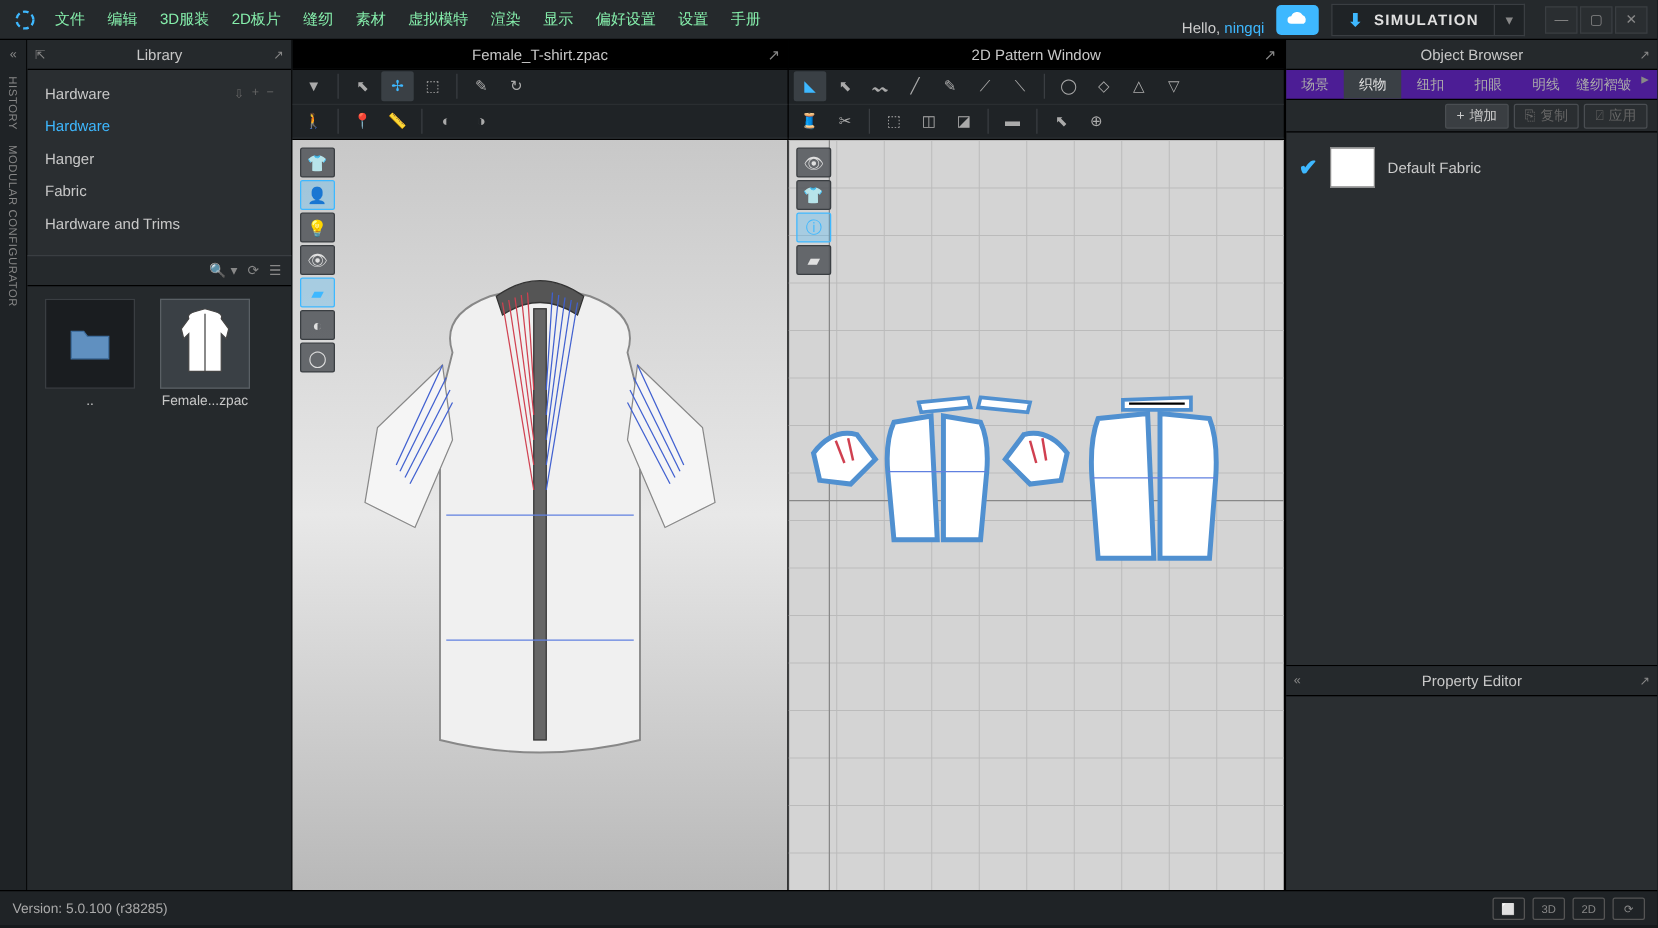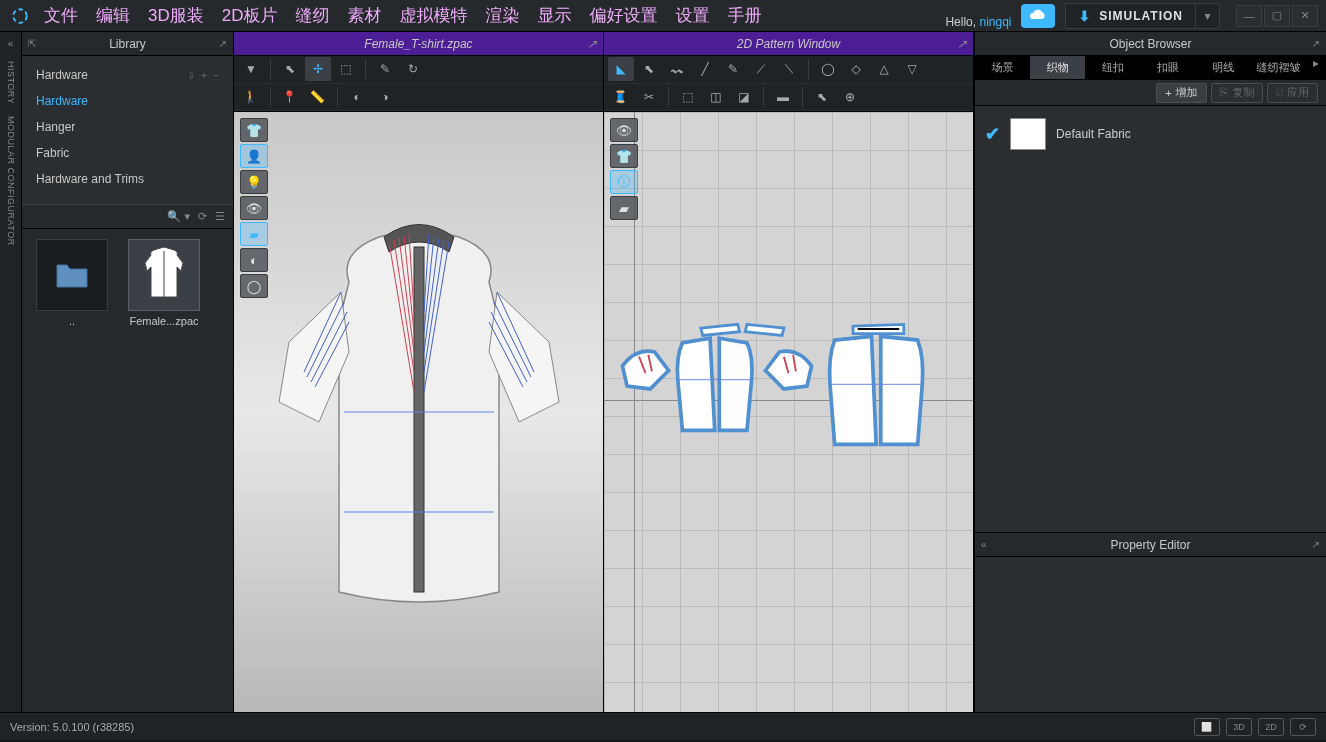--- a/index.html
+++ b/index.html
@@ -2,21 +2,21 @@
 <html><head>
 <meta charset="utf-8">
 <style>
 * { box-sizing: border-box; margin: 0; padding: 0; font-family: Arial, "Microsoft YaHei", sans-serif; }
 body { background: #161a1d; color: #c8c8c8; font-size: 12px; width: 1326px; height: 742px; overflow: hidden; position: relative; }
 
 .topbar { height: 32px; background: #25292c; display: flex; align-items: center; padding: 0 8px; border-bottom: 1px solid #000; }
 .logo { width: 24px; height: 24px; margin-right: 12px; display: flex; align-items: center; justify-content: center; }
 .logo svg { stroke: #3eb8ff; stroke-width: 2.5; fill: none; }
 .menu-bar { display: flex; gap: 18px; flex: 1; }
-.menu-item { color: #f0abfc; cursor: pointer; font-size: 17px; }
+.menu-item { color: #86efac; cursor: pointer; font-size: 12px; }
 .topbar-right { display: flex; align-items: center; gap: 10px; }
 .hello { color: #ccc; font-size: 12px; margin-top: 13px; }
 .hello-name { color: #3eb8ff; }
 .cloud-btn { width: 34px; height: 24px; background: #3eb8ff; border-radius: 4px; display: flex; align-items: center; justify-content: center; }
 .sim-btn { background: #1f2326; border: 1px solid #3a3e42; height: 26px; padding: 0 12px; display: flex; align-items: center; gap: 8px; color: #e0e0e0; font-weight: bold; font-size: 12px; letter-spacing: 1px; }
 .sim-icon { color: #3eb8ff; font-size: 14px; }
 .wnd-btn { width: 26px; height: 22px; background: #2a2e31; border: 1px solid #3a3e42; display: flex; align-items: center; justify-content: center; color: #888; font-size: 11px; }
 .wnd-btns { display: flex; gap: 2px; margin-left: 6px; }
 .dropdown-arrow { width: 24px; height: 26px; background: #1f2326; border: 1px solid #3a3e42; display: flex; align-items: center; justify-content: center; color: #888; border-left: none; }
 
@@ -36,43 +36,43 @@
 .lib-browser { flex: 1; background: #25292c; margin-top: 6px; border-top: 1px solid #3a3e42; display: flex; flex-direction: column; }
 .lib-search { height: 24px; display: flex; justify-content: flex-end; align-items: center; padding: 0 8px; gap: 8px; color: #888; font-size: 11px; border-bottom: 1px solid #000; }
 .lib-thumbs { padding: 10px; display: flex; flex-wrap: wrap; gap: 12px; align-content: flex-start; }
 .thumb-item { display: flex; flex-direction: column; align-items: center; width: 80px; }
 .thumb-box { width: 72px; height: 72px; background: #1a1d20; border: 1px solid #3a3e42; display: flex; align-items: center; justify-content: center; margin-bottom: 4px; position: relative; }
 .thumb-box.selected { background: #3a4045; border-color: #5a6065; }
 .thumb-label { font-size: 11px; color: #c8c8c8; text-align: center; white-space: nowrap; overflow: hidden; text-overflow: ellipsis; width: 100%; }
 
 .center { flex: 1; display: flex; flex-direction: column; }
 .tabs-row { height: 24px; display: flex; background: #1f2326; border-bottom: 1px solid #000; }
-.tab-header { flex: 1; background: #4c1d95; display: flex; align-items: center; justify-content: center; font-size: 12px; position: relative; border-right: 1px solid #000; font-style: italic; }
+.tab-header { flex: 1; background: #000000; display: flex; align-items: center; justify-content: center; font-size: 12px; position: relative; border-right: 1px solid #000; }
 .toolbars-row { height: 56px; display: flex; background: #1f2326; border-bottom: 1px solid #000; }
 .toolbar-half { flex: 1; border-right: 1px solid #000; display: flex; flex-direction: column; }
 .tb-row { height: 28px; display: flex; align-items: center; padding: 0 4px; gap: 2px; border-bottom: 1px solid #2a2e31; }
 .tb-btn { width: 26px; height: 24px; display: flex; align-items: center; justify-content: center; color: #aaa; cursor: pointer; border-radius: 2px; }
 .tb-btn.active { background: #3a4045; color: #3eb8ff; }
 .tb-sep { width: 1px; height: 20px; background: #3a3e42; margin: 0 4px; }
 
 .viewports { flex: 1; display: flex; }
 .vp { flex: 1; border-right: 1px solid #000; position: relative; background: linear-gradient(180deg, #c8c8c8 0%, #e8e8e8 50%, #b8b8b8 100%); }
 .vp.twod { background: #d4d4d4; }
 .vp-left-icons { position: absolute; left: 6px; top: 6px; display: flex; flex-direction: column; gap: 2px; }
 .vp-icon { width: 28px; height: 24px; background: rgba(80,84,88,0.85); border: 1px solid #3a3e42; display: flex; align-items: center; justify-content: center; color: #e0e0e0; border-radius: 2px; cursor: pointer; font-size: 13px; }
 .vp-icon.active { background: rgba(62,184,255,0.3); border-color: #3eb8ff; color: #3eb8ff; }
 
 .shirt-3d { position: absolute; left: 50%; top: 50%; transform: translate(-50%, -50%); width: 340px; height: 440px; }
 
 .grid-bg { position: absolute; inset: 0; background-image: linear-gradient(#bbb 1px, transparent 1px), linear-gradient(90deg, #bbb 1px, transparent 1px); background-size: 38px 38px; }
 .grid-axis-h { position: absolute; left: 0; right: 0; top: 48%; height: 1px; background: #888; }
 .grid-axis-v { position: absolute; top: 0; bottom: 0; left: 8%; width: 1px; background: #888; }
 
-.right-panel { width: 352px; background: #2a2e31; display: flex; flex-direction: column; border-left: 1px solid #000; }
-.obj-tabs { height: 24px; display: flex; background: #000000; border-bottom: 1px solid #000; }
+.right-panel { width: 298px; background: #2a2e31; display: flex; flex-direction: column; border-left: 1px solid #000; }
+.obj-tabs { height: 24px; display: flex; background: #4c1d95; border-bottom: 1px solid #000; }
 .obj-tab { flex: 1; text-align: center; font-size: 11px; color: #aaa; cursor: pointer; height: 100%; display: flex; align-items: center; justify-content: center; }
 .obj-tab.active { background: #3a4045; color: #e0e0e0; }
 .obj-tab-arrow { width: 20px; text-align: center; color: #888; }
 .obj-actions { height: 26px; display: flex; justify-content: flex-end; align-items: center; padding: 0 8px; gap: 4px; border-bottom: 1px solid #000; background: #25292c; }
 .obj-action { height: 20px; padding: 0 8px; background: #3a3e42; border: 1px solid #4a4e52; font-size: 11px; color: #ccc; display: flex; align-items: center; gap: 4px; border-radius: 2px; }
 .obj-action.disabled { color: #666; background: #2a2e31; }
 .obj-list { padding: 12px 10px; }
 .obj-item { display: flex; align-items: center; gap: 10px; }
 .obj-check { color: #3eb8ff; font-size: 18px; font-weight: bold; }
 .obj-swatch { width: 36px; height: 32px; background: #fff; border: 1px solid #888; }

